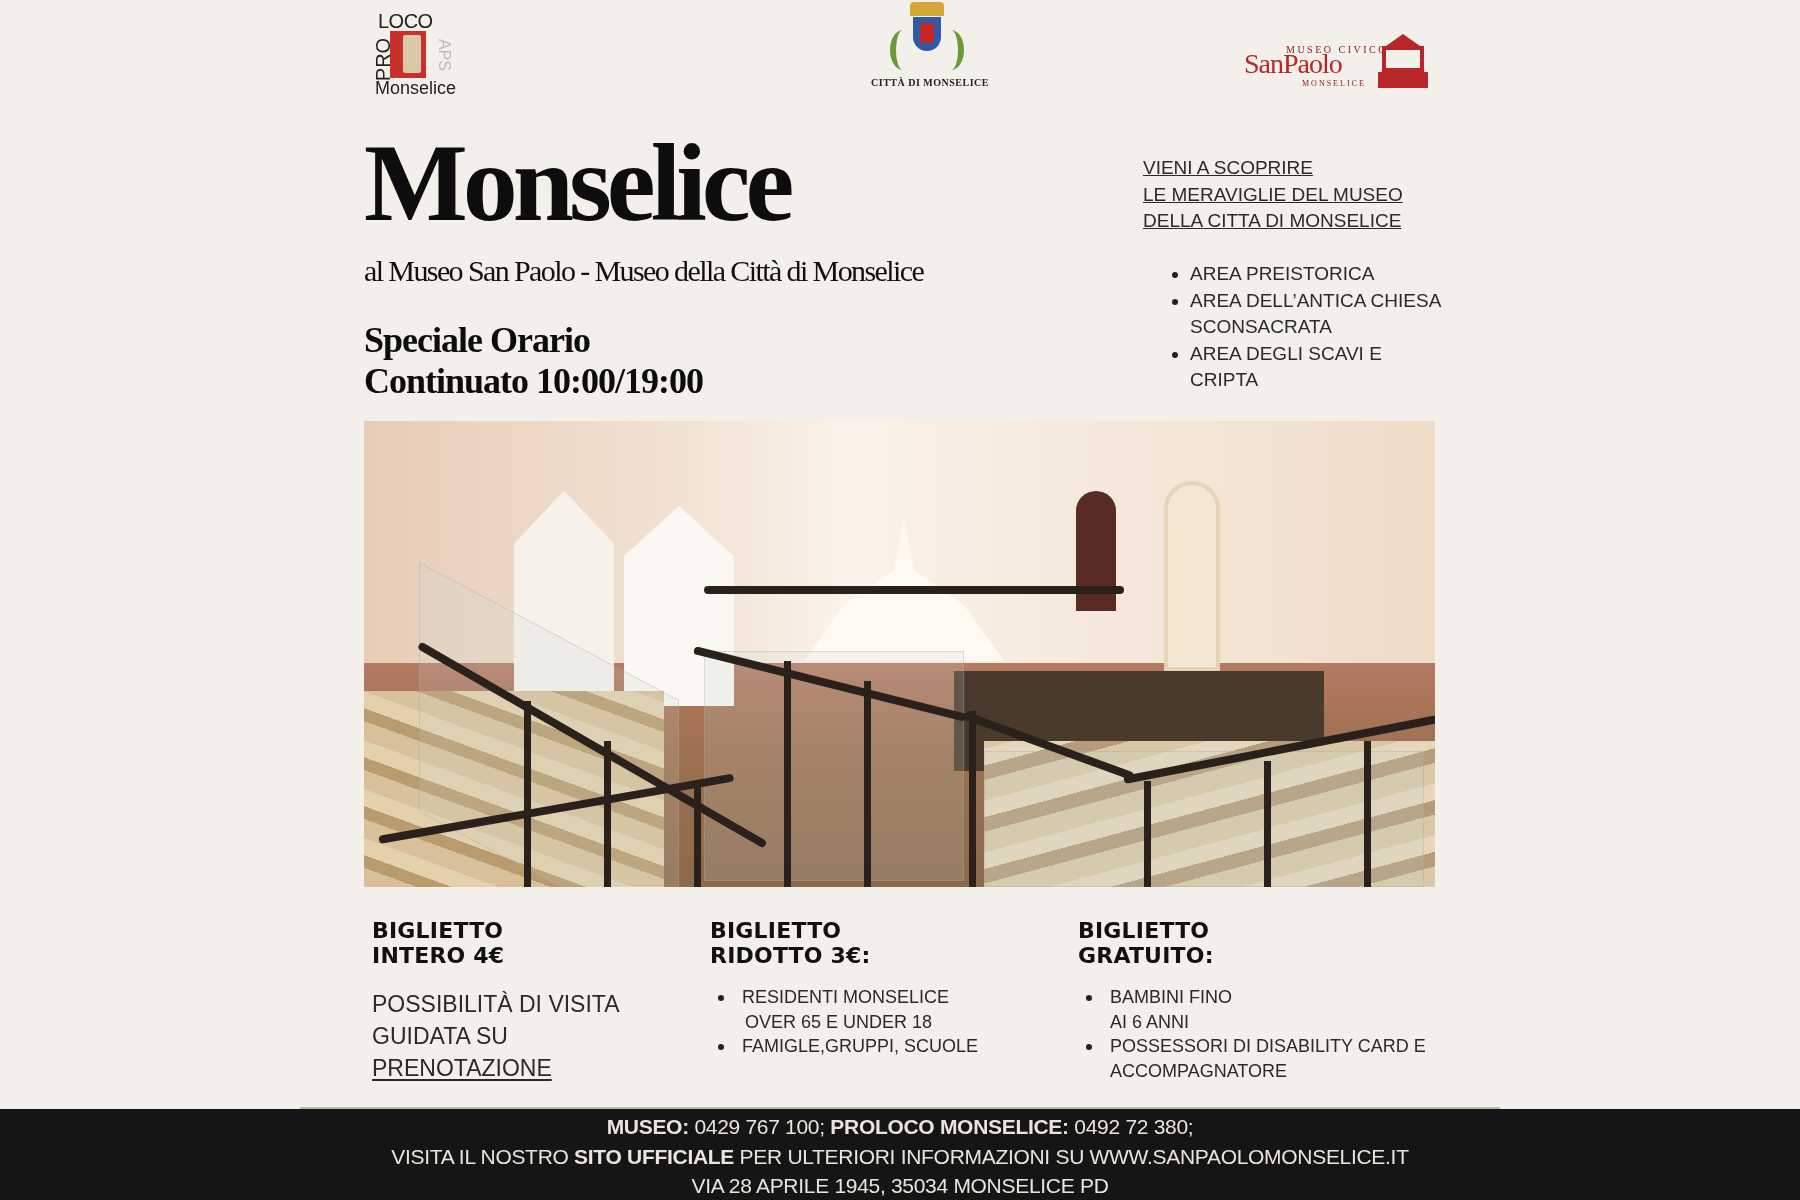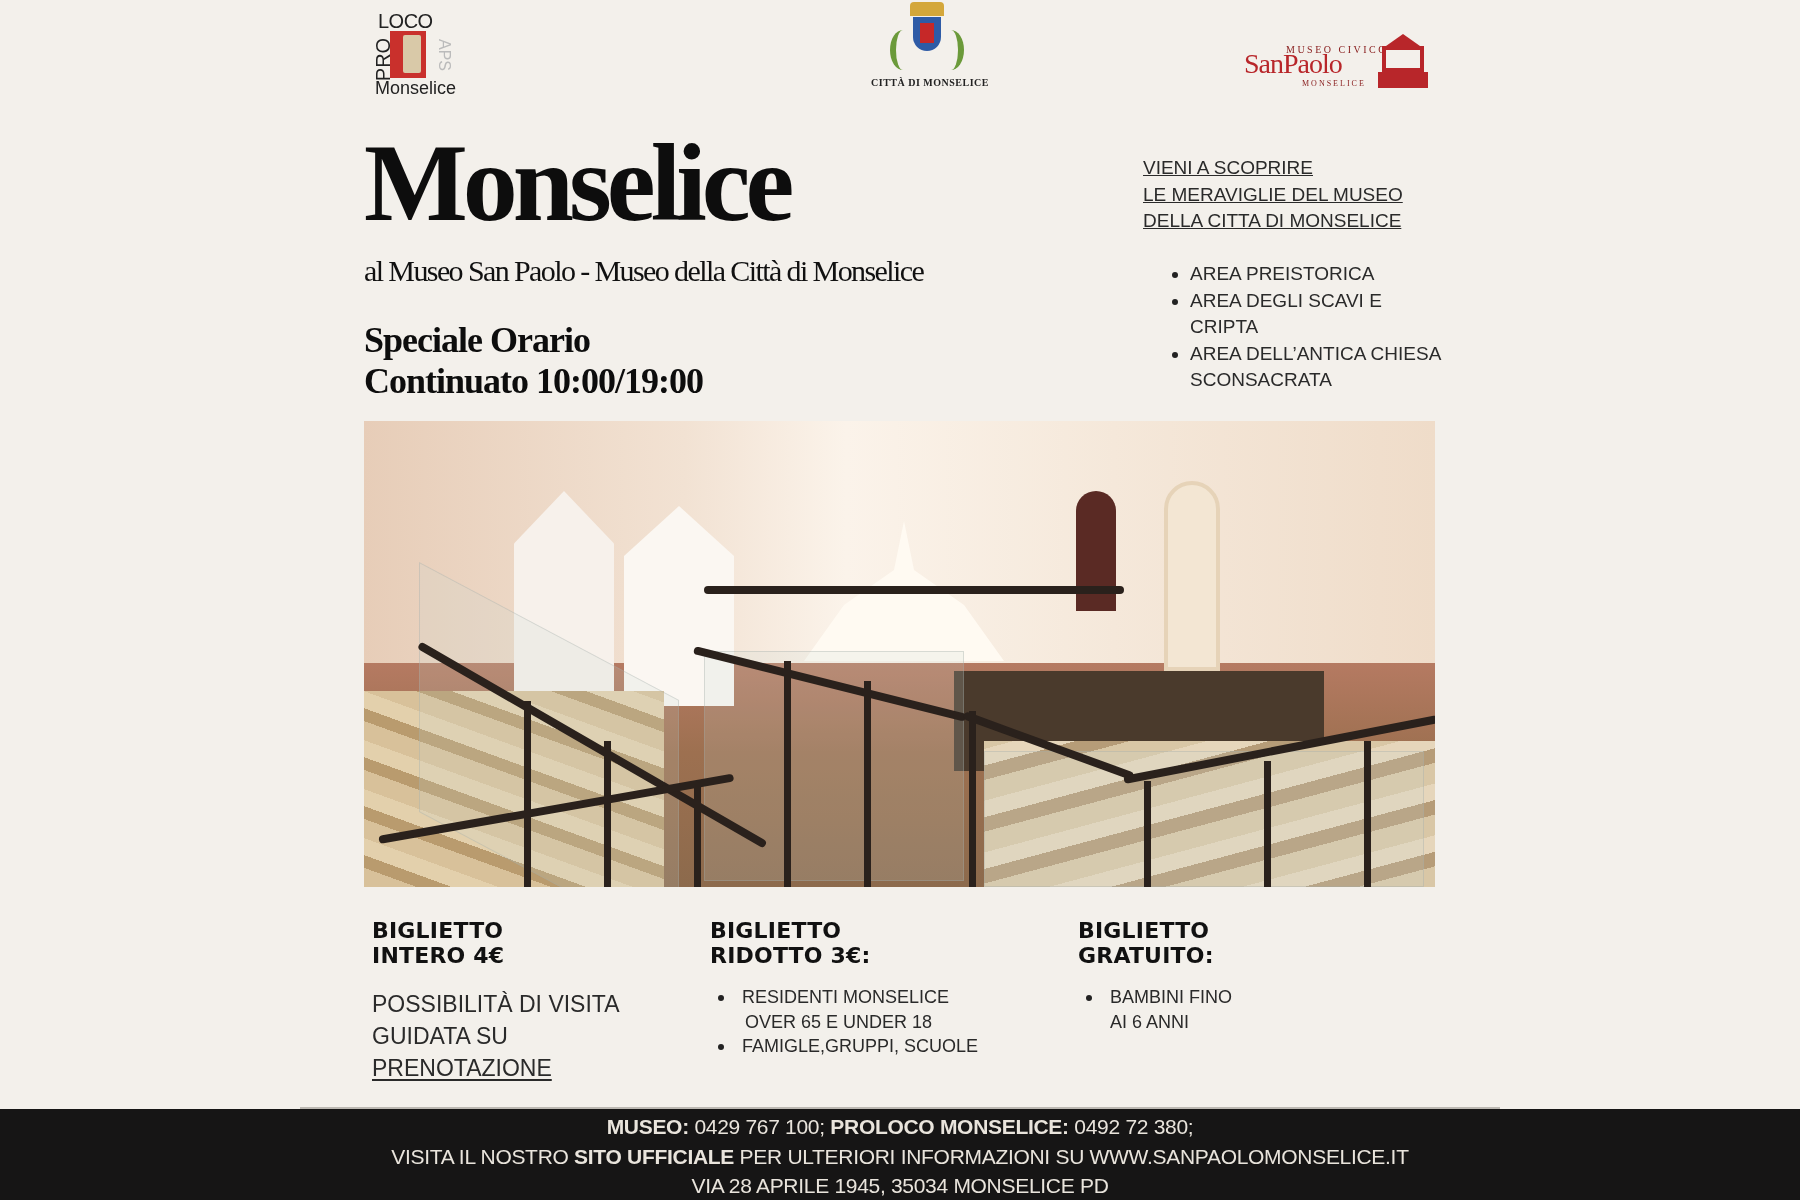--- a/index.html
+++ b/index.html
@@ -115,22 +115,22 @@
   <div>Continuato 10:00/19:00</div>
 </div>
 
 <div class="intro">
   <div>VIENI A SCOPRIRE</div>
   <div>LE MERAVIGLIE DEL MUSEO</div>
   <div>DELLA CITTA DI MONSELICE</div>
 </div>
 <ul class="intro-list">
   <li><span>AREA PREISTORICA</span></li>
+  <li><span>AREA DELL’ANTICA CHIESA</span><br><span>SCONSACRATA</span></li>
   <li><span>AREA DEGLI SCAVI E</span><br><span>CRIPTA</span></li>
-  <li><span>AREA DELL’ANTICA CHIESA</span><br><span>SCONSACRATA</span></li>
 </ul>
 
 <div class="photo" title="Interior of Museo San Paolo with archaeological excavations and glass railings">
   <div class="wall"></div>
   <div class="floor"></div>
   <div class="panel1"></div>
   <div class="panel2"></div>
   <div class="niche"></div>
   <div class="door"></div>
   <div class="arch"></div>
@@ -180,20 +180,21 @@
   </ul>
 </div>
 
 <div class="col col3">
   <div class="col-head">
     <div>BIGLIETTO</div>
     <div>GRATUITO:</div>
   </div>
   <ul class="col-list">
     <li><span>BAMBINI FINO</span><span class="cont" style="padding-left:0">AI 6 ANNI</span></li>
+    <li><span>POSSESSORI DI DISABILITY CARD E</span><span class="cont" style="padding-left:0">ACCOMPAGNATORE</span></li>
   </ul>
 </div>
 
 <div class="footer-line"></div>
 <div class="footer">
   <div>
     <b>MUSEO:</b> <span>0429 767 100;</span> <b>PROLOCO MONSELICE:</b> <span>0492 72 380;</span>
   </div>
   <div>
     <span>VISITA IL NOSTRO</span> <b>SITO UFFICIALE</b> <span>PER ULTERIORI INFORMAZIONI SU</span> <span>WWW.SANPAOLOMONSELICE.IT</span>

